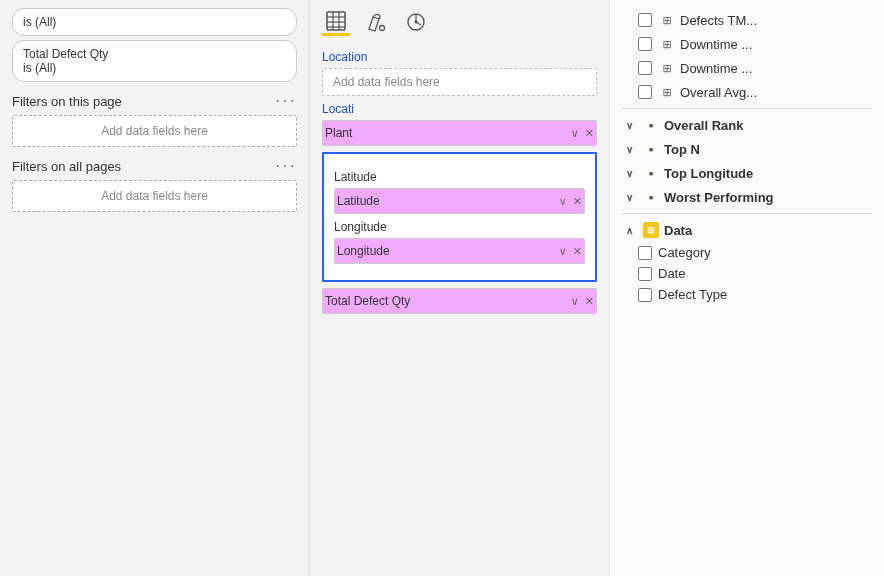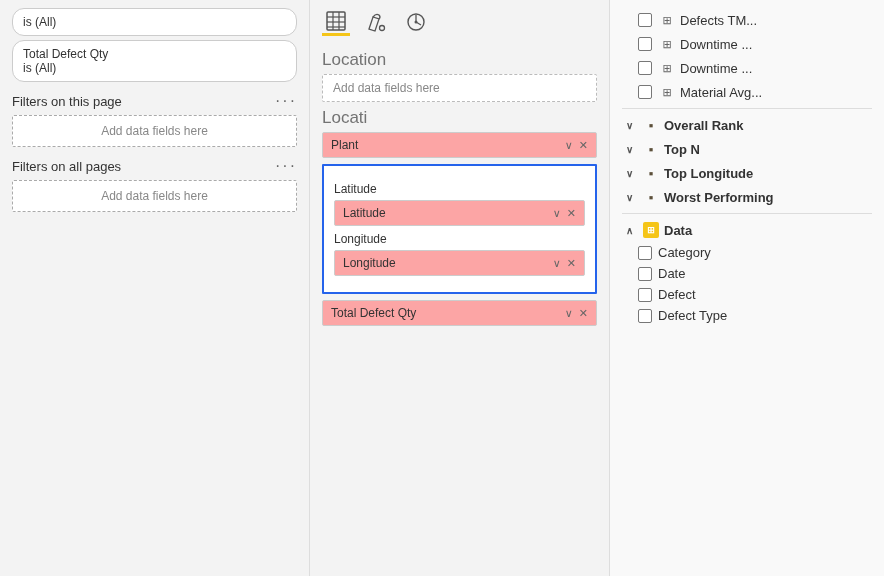--- a/index.html
+++ b/index.html
@@ -95,43 +95,43 @@
       height: 22px;
     }
 
     .middle-content {
       padding: 8px 12px;
       flex: 1;
       overflow-y: auto;
     }
 
     .field-section-label {
-      font-size: 17px;
-      color: #737373;
+      font-size: 12px;
+      color: #1d4ed8;
       margin: 6px 0 4px 0;
     }
 
     .field-box {
       border: 1px dashed #bbb;
       border-radius: 2px;
       padding: 6px 10px;
       color: #888;
       font-size: 12px;
       background: white;
       margin-bottom: 6px;
     }
 
     .field-tag {
       display: flex;
       align-items: center;
       justify-content: space-between;
-      background: #fca5a5;
+      background: #f0abfc;
       border: 1px solid #ccc;
       border-radius: 2px;
-      padding: 5px 8px;
+      padding: 5px 2px;
       font-size: 12px;
       color: #333;
       margin-bottom: 6px;
     }
 
     .field-tag-icons {
       display: flex;
       gap: 6px;
       color: #666;
       font-size: 11px;
@@ -349,21 +349,21 @@
     <span>Downtime ...</span>
   </div>
   <div class="tree-item tree-indent-1">
     <span class="checkbox"></span>
     <span class="tree-icon calc-icon">⊞</span>
     <span>Downtime ...</span>
   </div>
   <div class="tree-item tree-indent-1">
     <span class="checkbox"></span>
     <span class="tree-icon calc-icon">⊞</span>
-    <span>Material Avg...</span>
+    <span>Overall Avg...</span>
   </div>
 
   <div class="divider"></div>
 
   <div class="tree-section-header">
     <span class="tree-chevron">∨</span>
     <span class="tree-icon folder-icon">▪</span>
     <span>Overall Rank</span>
   </div>
   <div class="tree-section-header">
@@ -395,20 +395,16 @@
   <div class="tree-item tree-indent-1">
     <span class="checkbox"></span>
     <span>Category</span>
   </div>
   <div class="tree-item tree-indent-1">
     <span class="checkbox"></span>
     <span>Date</span>
   </div>
   <div class="tree-item tree-indent-1">
     <span class="checkbox"></span>
-    <span>Defect</span>
-  </div>
-  <div class="tree-item tree-indent-1">
-    <span class="checkbox"></span>
     <span>Defect Type</span>
   </div>
 
 </div>
 
 </body></html>

